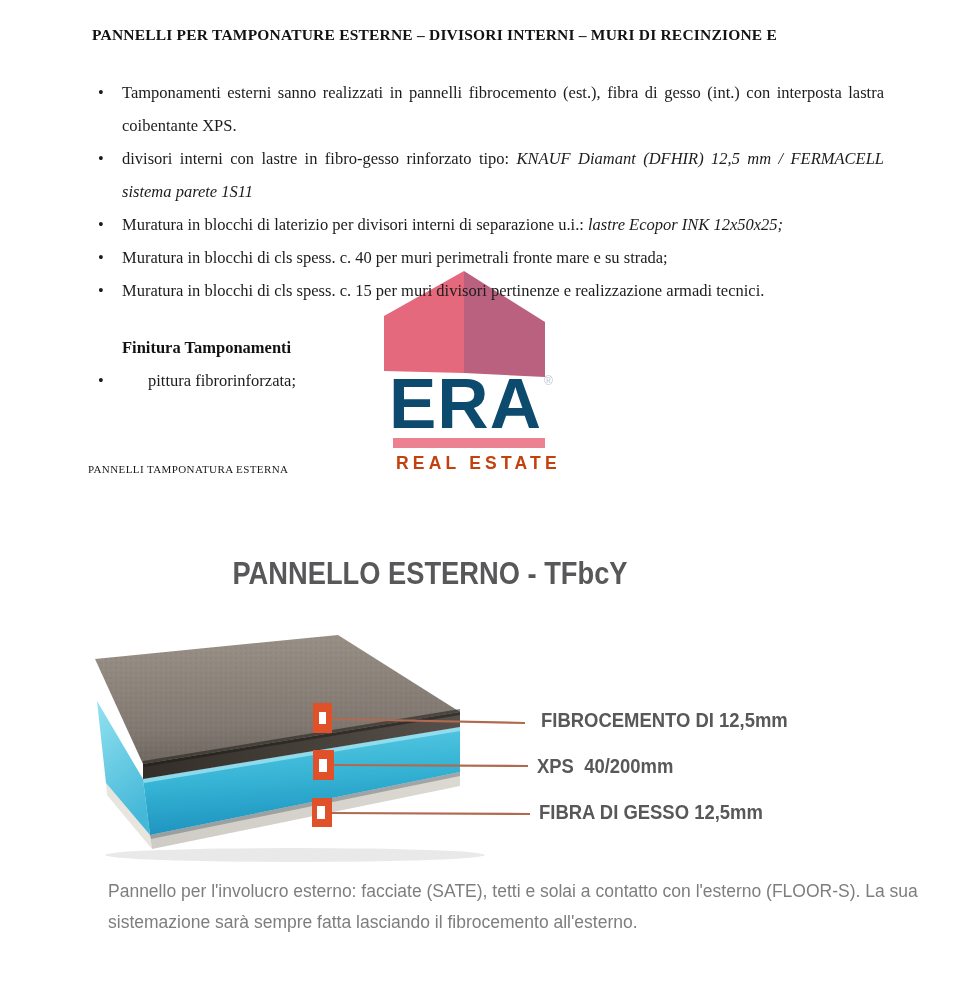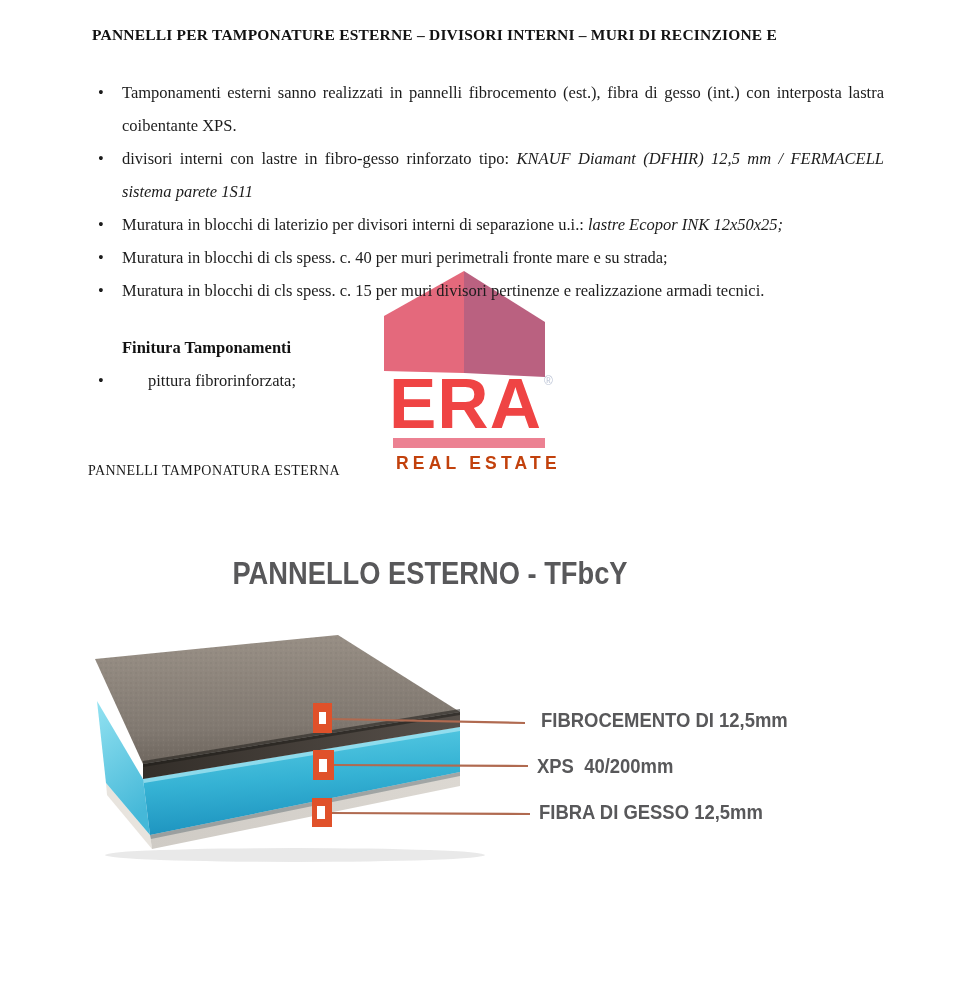--- a/index.html
+++ b/index.html
@@ -23,28 +23,28 @@
     font-size:16.5px;font-weight:bold;color:#121212;margin-left:30px;
   }
   .sub-bullets{
     position:absolute;left:92px;top:369px;width:620px;z-index:3;
     font-size:16.5px;line-height:23.5px;
   }
   .sub-bullet{position:relative;padding-left:56px;}
   .sub-bullet::before{content:"\2022";position:absolute;left:6px;top:0;}
   .section-label{
     position:absolute;left:88px;top:463px;z-index:3;
-    font-size:14px;letter-spacing:.4px;color:#1a1a1a;
+    font-size:11px;letter-spacing:.4px;color:#1a1a1a;
   }
   
   .logo-roof{position:absolute;left:384px;top:271px;z-index:1;}
   .era-wordmark{
     position:absolute;left:389px;top:377px;z-index:1;
     font-family:"Liberation Sans","DejaVu Sans",sans-serif;
-    font-weight:bold;font-size:71px;line-height:54px;letter-spacing:1px;color:#ef4444;
+    font-weight:bold;font-size:71px;line-height:54px;letter-spacing:1px;color:#0c4a6e;
   }
   .era-reg{
     position:absolute;left:544px;top:374px;z-index:1;
     font-family:"Liberation Sans",sans-serif;font-size:12px;color:#bcc4d6;
   }
   .brand-bar{position:absolute;left:393px;top:438px;width:152px;height:10px;background:#ec8192;z-index:1;}
   .brand-sub{
     position:absolute;left:396px;top:453px;z-index:1;
     font-family:"Liberation Sans","DejaVu Sans",sans-serif;
     font-weight:bold;font-size:17.5px;letter-spacing:4.2px;color:#c2410c;white-space:pre;
@@ -175,14 +175,18 @@
     <g>
       <rect x="252" y="186" width="20" height="29" fill="#e0512a"></rect>
       <rect x="257" y="194" width="8" height="13" fill="#ffffff"></rect>
     </g>
   </svg>
 
   <div class="layer-label label-1">FIBROCEMENTO DI 12,5mm</div>
   <div class="layer-label label-2">XPS  40/200mm</div>
   <div class="layer-label label-3">FIBRA DI GESSO 12,5mm</div>
 
+  <div class="caption">
+    <div>Pannello per l'involucro esterno: facciate (SATE), tetti e solai a contatto con l'esterno (FLOOR-S). La sua</div>
+    <div>sistemazione sarà sempre fatta lasciando il fibrocemento all'esterno.</div>
+  </div>
 
 </div>
 
 </body></html>

